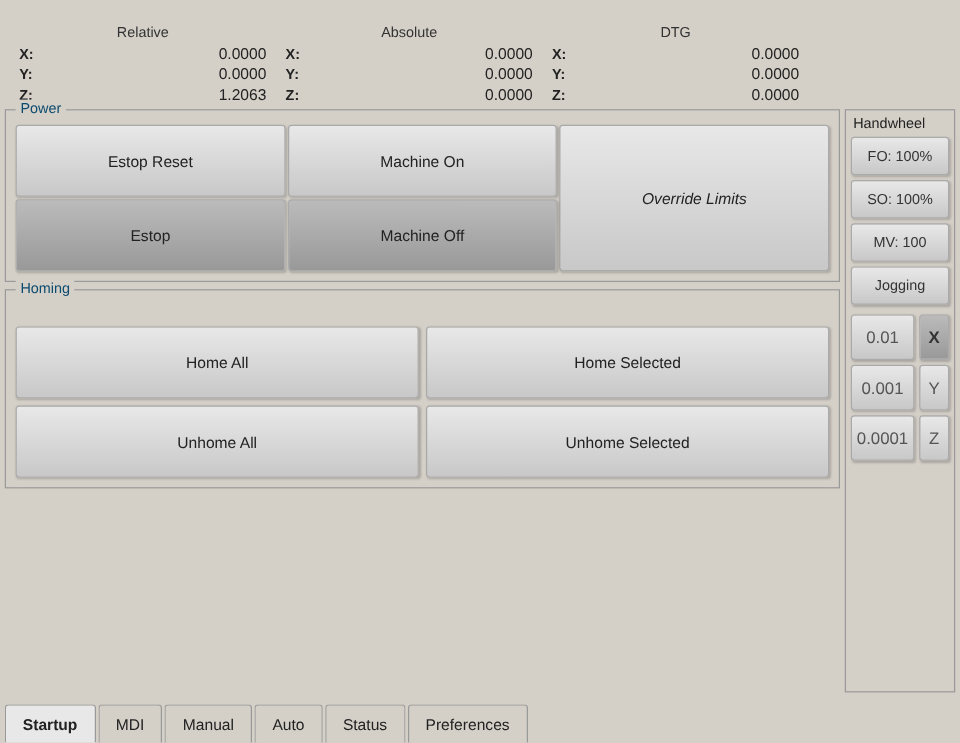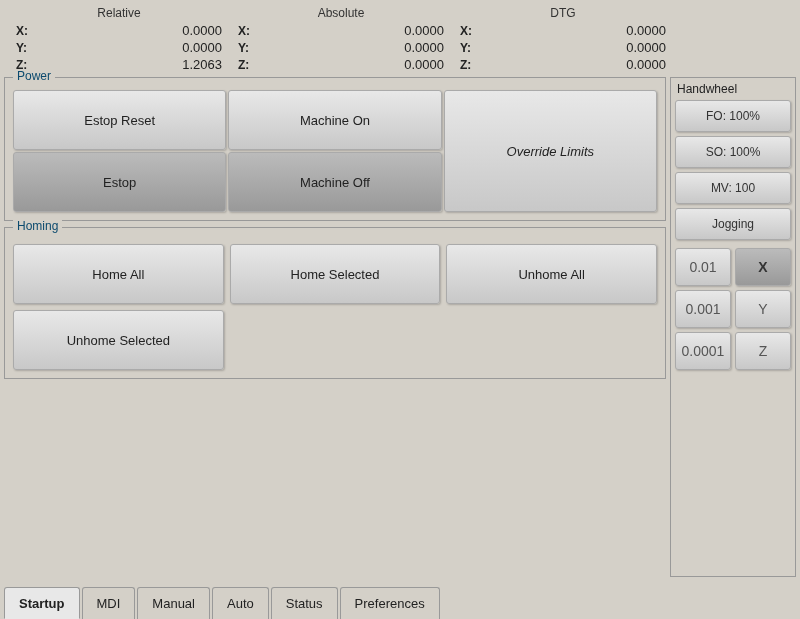--- a/index.html
+++ b/index.html
@@ -23,20 +23,21 @@
     .coords-area {
       display: flex;
       padding: 6px 8px 4px 8px;
       gap: 0;
     }
 
     .coord-group {
       flex: 1;
       display: flex;
       flex-direction: column;
+      margin-top: 14px;
     }
 
     .coord-header {
       text-align: center;
       font-size: 12px;
       color: #333;
       margin-bottom: 2px;
     }
 
     .coord-row {
@@ -97,24 +98,24 @@
     .power-grid {
       display: grid;
       grid-template-columns: 1fr 1fr 1fr;
       grid-template-rows: 1fr 1fr;
       gap: 2px;
       margin-top: 6px;
     }
 
     .homing-grid {
       display: grid;
-      grid-template-columns: 1fr 1fr 1fr;
+      grid-template-columns: 1fr 1fr;
       grid-template-rows: 1fr 1fr;
       gap: 6px;
-      margin-top: 10px;
+      margin-top: 24px;
     }
 
     .cnc-button {
       background: linear-gradient(to bottom, #e8e8e8, #c8c8c8);
       border: 1px solid #aaa;
       border-radius: 3px;
       padding: 10px 8px;
       text-align: center;
       cursor: pointer;
       min-height: 60px;
@@ -126,21 +127,21 @@
       box-shadow: 1px 1px 2px rgba(0,0,0,0.2);
     }
 
     .cnc-button.dark {
       background: linear-gradient(to bottom, #bbb, #999);
       color: #222;
     }
 
     
     .handwheel-panel {
-      width: 126px;
+      width: 92px;
       display: flex;
       flex-direction: column;
       border: 1px solid #999;
       background: #d4d0c8;
       padding: 4px;
       position: relative;
     }
 
     .handwheel-title {
       font-size: 12px;

